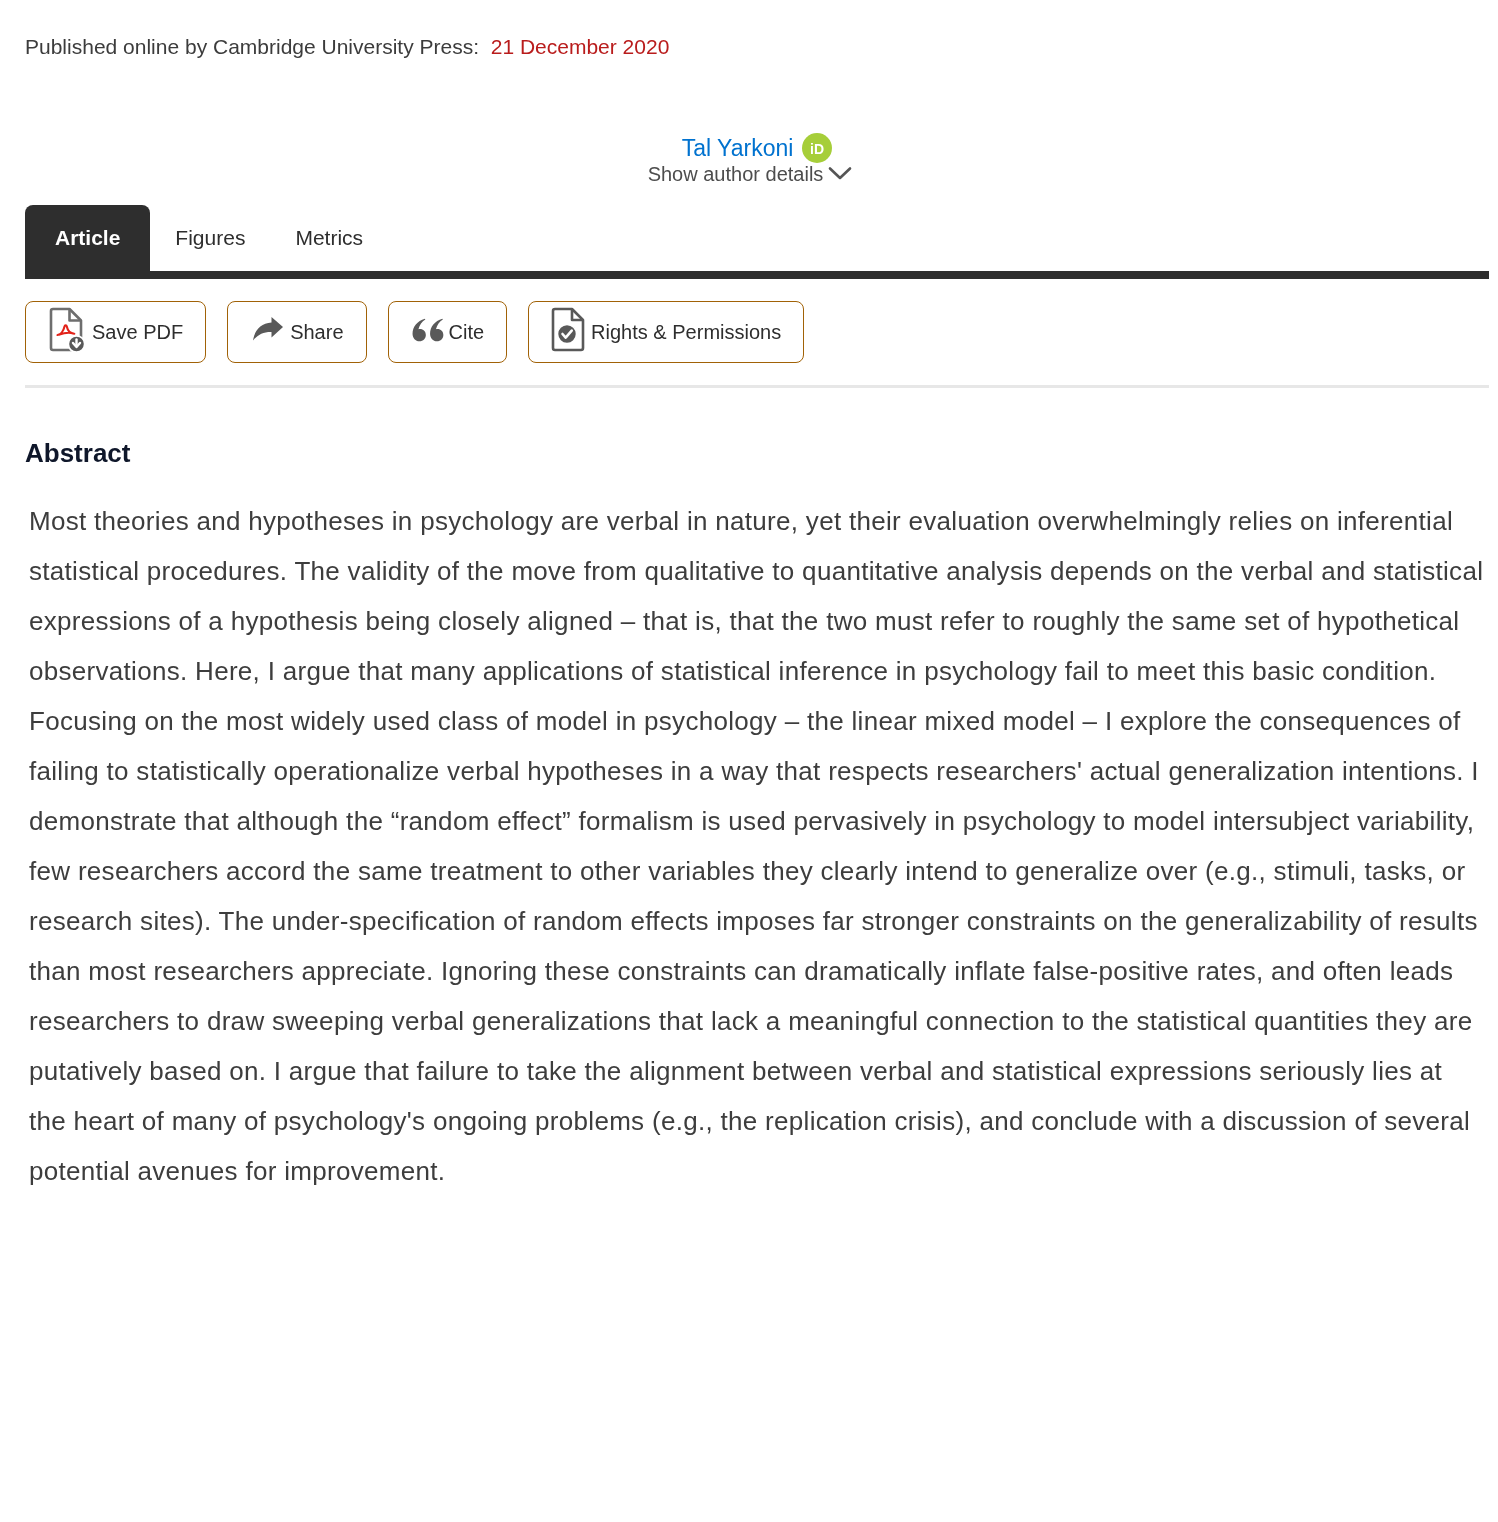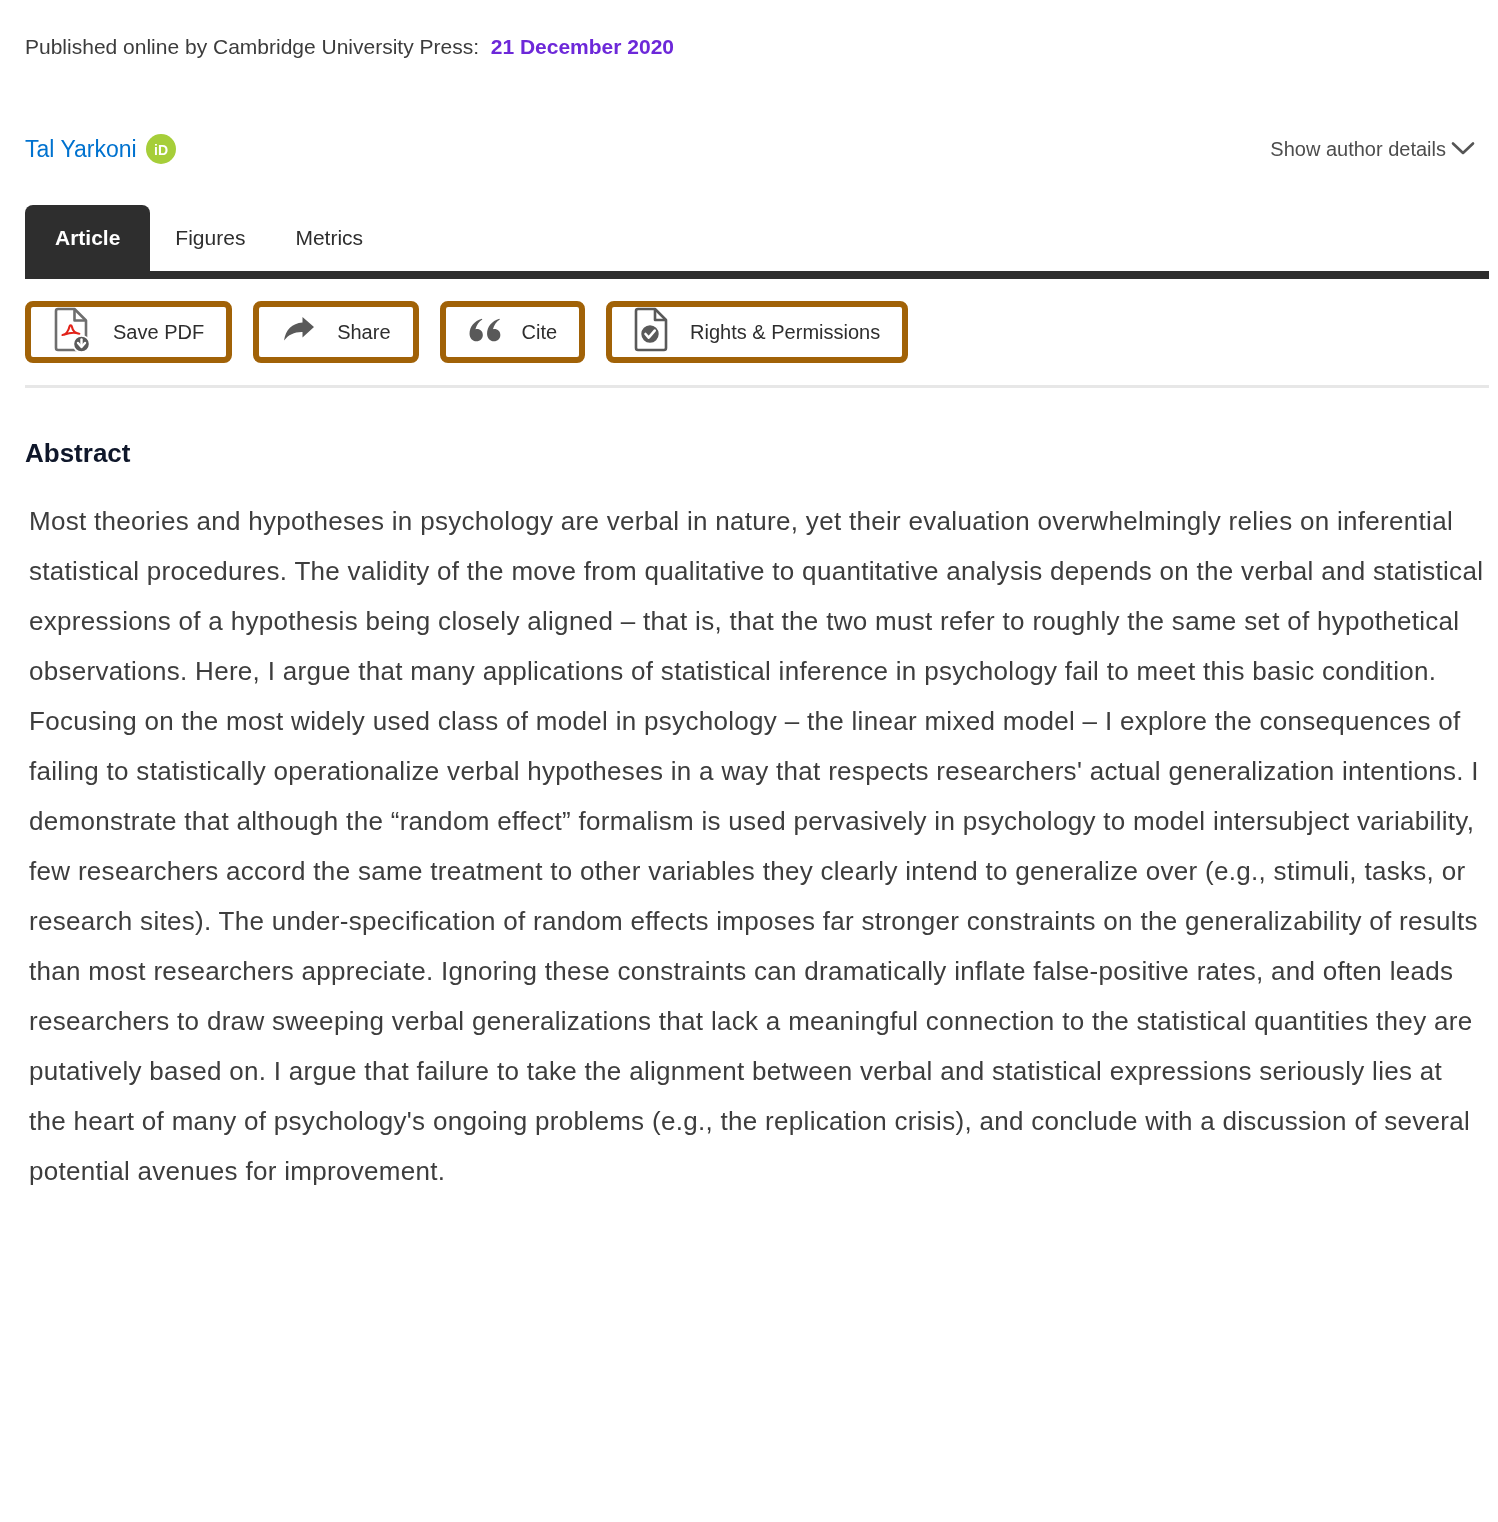--- a/index.html
+++ b/index.html
@@ -22,28 +22,29 @@
     color: #2d2d2d;
     letter-spacing: 0.2px;
   }
 
   .published {
     margin: 34px 0 0;
     font-size: 21px;
     line-height: 26px;
     color: #3c3c3c;
   }
-  .published .date { font-weight: 700; color: #6d28d9; }
+  .published .date { font-weight: 400; color: #b91c1c; }
 
   .author-row {
     margin-top: 73px;
     height: 32px;
     display: flex;
     align-items: center;
     justify-content: space-between;
+    flex-direction: column;
   }
   .author { display: flex; align-items: center; gap: 9px; }
   .author-link {
     font-size: 23px;
     color: #0072cf;
     text-decoration: none;
     cursor: pointer;
   }
   .orcid-badge { display: inline-flex; cursor: pointer; }
 
@@ -86,25 +87,25 @@
   }
 
   .actions {
     margin-top: 22px;
     display: flex;
     gap: 21px;
   }
   .action-btn {
     display: inline-flex;
     align-items: center;
-    gap: 20px;
+    gap: 4px;
     height: 62px;
     padding: 8px 22px;
     background: #ffffff;
-    border: 6px solid #a16207;
+    border: 1px solid #a16207;
     border-radius: 8px;
     font-size: 20px;
     color: #2e2e2e;
     cursor: pointer;
     font-family: "Liberation Sans", sans-serif;
   }
   .action-btn svg { flex: none; }
 
   .divider {
     margin-top: 22px;

